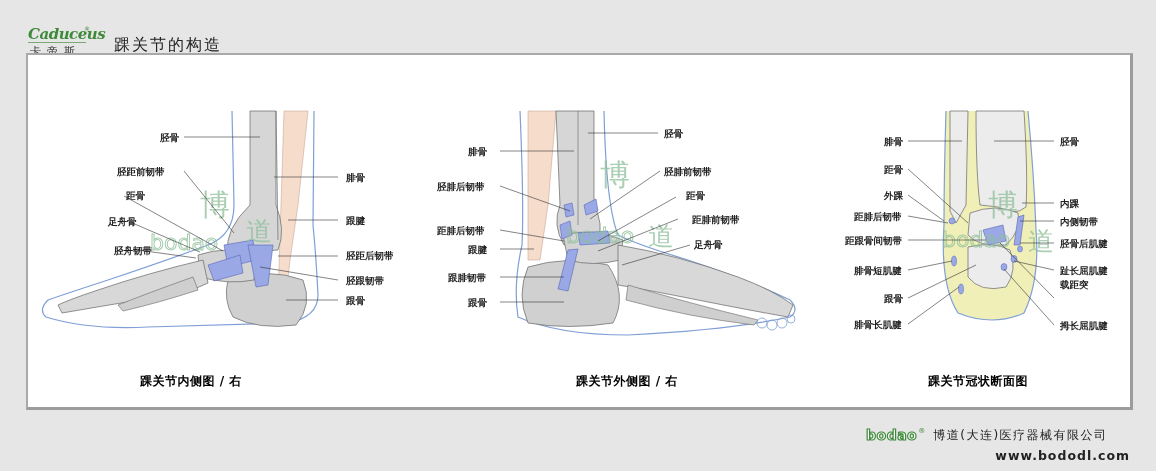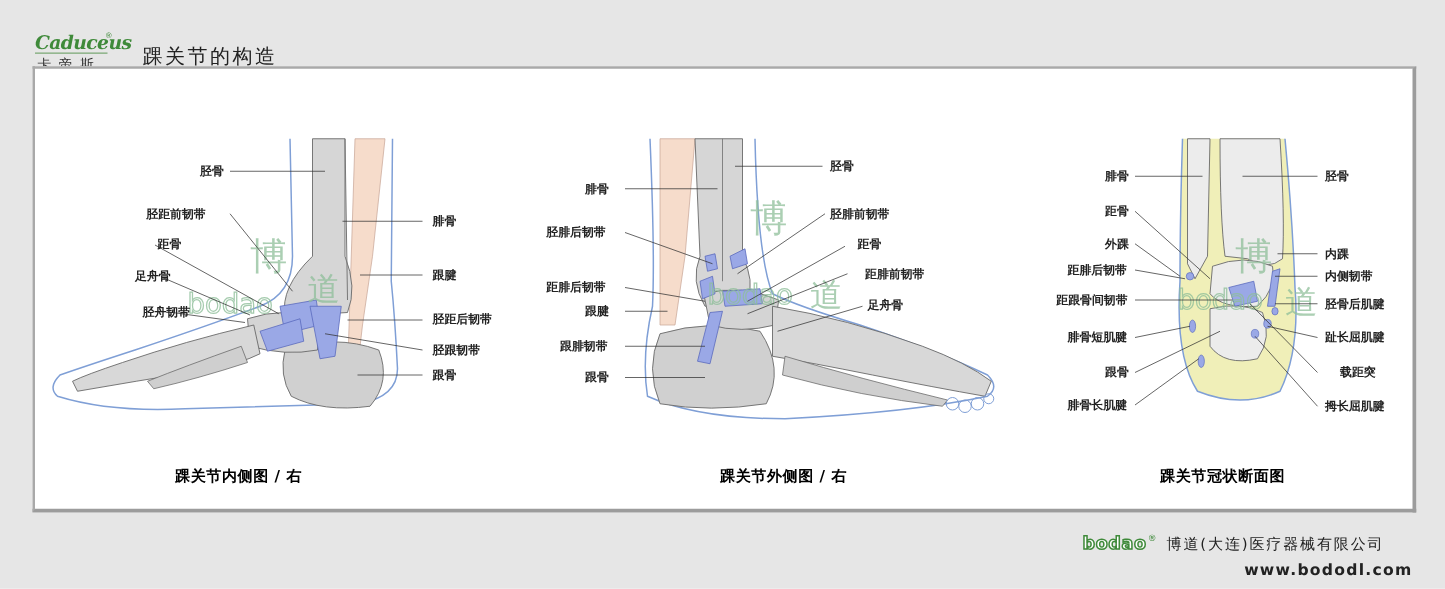--- a/index.html
+++ b/index.html
@@ -211,21 +211,21 @@
     <span class="label" style="left:26px;top:156px;">距腓后韧带</span>
     <span class="label" style="left:17px;top:180px;">距跟骨间韧带</span>
     <span class="label" style="left:26px;top:210px;">腓骨短肌腱</span>
     <span class="label" style="left:56px;top:238px;">跟骨</span>
     <span class="label" style="left:26px;top:264px;">腓骨长肌腱</span>
     <span class="label" style="left:232px;top:81px;">胫骨</span>
     <span class="label" style="left:232px;top:143px;">内踝</span>
     <span class="label" style="left:232px;top:161px;">内侧韧带</span>
     <span class="label" style="left:232px;top:183px;">胫骨后肌腱</span>
     <span class="label" style="left:232px;top:210px;">趾长屈肌腱</span>
-    <span class="label" style="left:232px;top:238px;margin-left:12px;">载距突</span>
+    <span class="label" style="left:232px;top:224px;">载距突</span>
     <span class="label" style="left:232px;top:265px;">拇长屈肌腱</span>
     <span class="caption" style="left:100px;top:318px;">踝关节冠状断面图</span>
   </div>
 </div>
 
 <div class="footer-brand">
   <span class="brand-word">bodao</span>
   <span class="brand-reg">®</span>
   <span class="company">博道(大连)医疗器械有限公司</span>
 </div>

